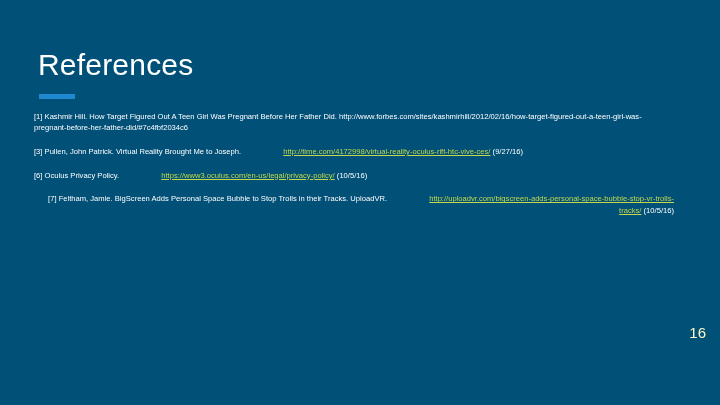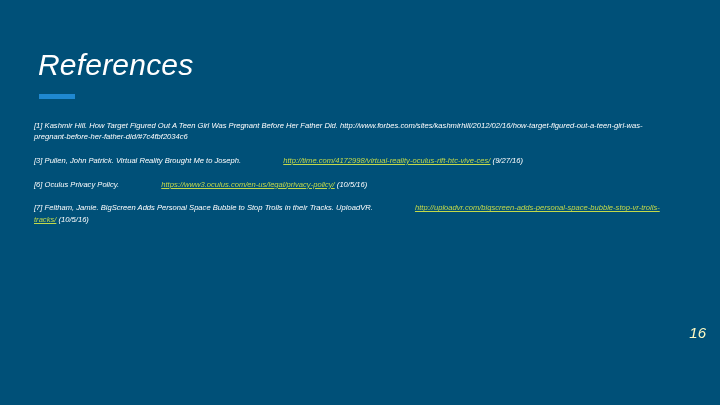--- a/index.html
+++ b/index.html
@@ -13,21 +13,20 @@
     background: #005078;
     font-family: "Liberation Sans", sans-serif;
     -webkit-font-smoothing: antialiased;
   }
   .slide {
     position: relative;
     width: 720px;
     height: 350px;
     background: #005078;
     box-sizing: border-box;
-    font-style: italic;
   }
   
   .title {
     position: absolute;
     left: 38px;
     top: 46px;
     font-size: 30px;
     line-height: 38px;
     font-weight: 400;
     color: #ffffff;
@@ -39,33 +38,34 @@
     left: 39px;
     top: 94px;
     width: 36px;
     height: 5px;
     background: #1f88d0;
   }
   
   .refs {
     position: absolute;
     left: 34px;
-    top: 120px;
+    top: 111px;
     width: 640px;
   }
   .ref-entry {
     color: #ffffff;
     font-size: 7.6px;
     line-height: 11.4px;
     margin-bottom: 12.2px;
     text-align: left;
     word-wrap: break-word;
   }
   .ref-entry:last-child {
     margin-bottom: 8px;
+    text-align: right;
   }
   .ref-link {
     color: #c2d94a;
     text-decoration: underline;
     text-underline-offset: 1px;
     padding-left: 40px;
   }
   .ref-plain {
     color: #ffffff;
   }

